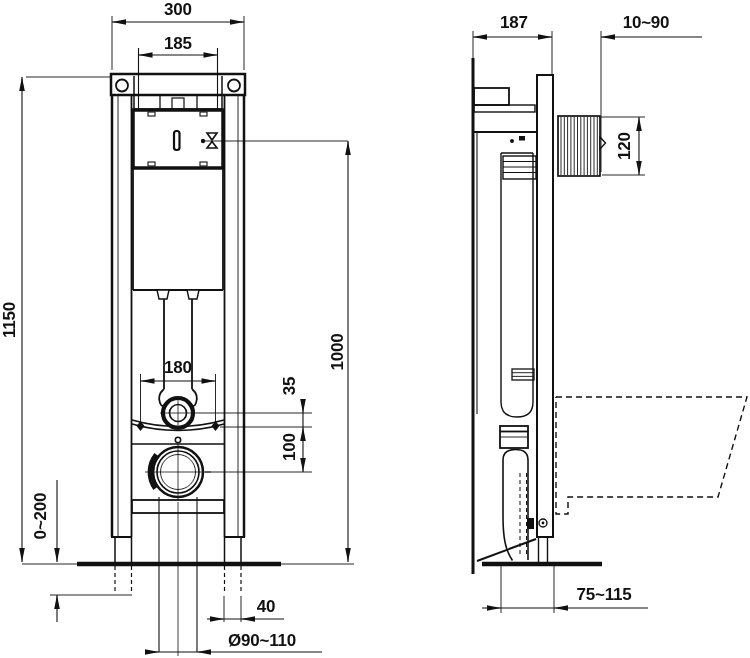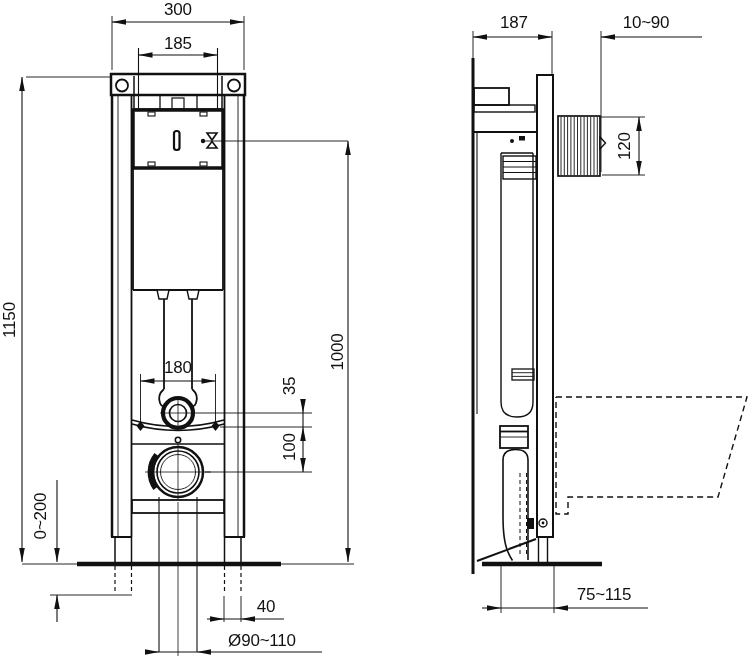--- a/index.html
+++ b/index.html
@@ -1,16 +1,16 @@
 <!DOCTYPE html>
 <html><head>
 <meta charset="utf-8">
 <style>
   html,body{margin:0;padding:0;background:#fff;}
-  #stage{width:750px;height:658px;position:relative;background:#fff;overflow:hidden;}
+  #stage{width:750px;height:658px;position:relative;background:#fff;overflow:hidden;font-weight:bold;}
   svg{display:block;}
   text{font-family:"Liberation Sans","DejaVu Sans",sans-serif;font-size:17px;fill:#111;letter-spacing:-0.2px;}
   .ln{stroke:#111;fill:none;}
   .fill{fill:#111;stroke:none;}
   .wh{fill:#fff;}
 </style>
 </head>
 <body>
 
 <div id="stage">

